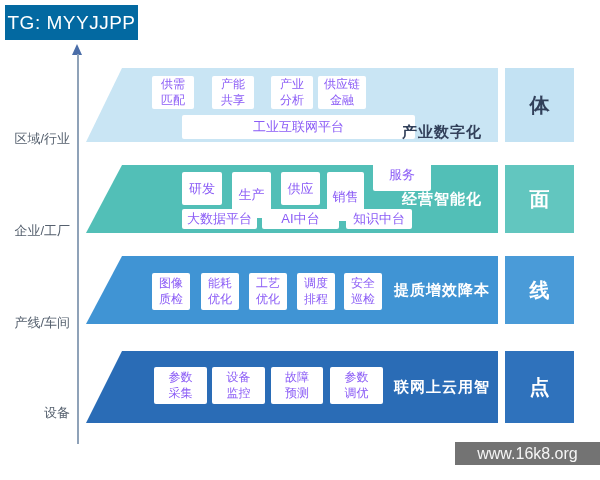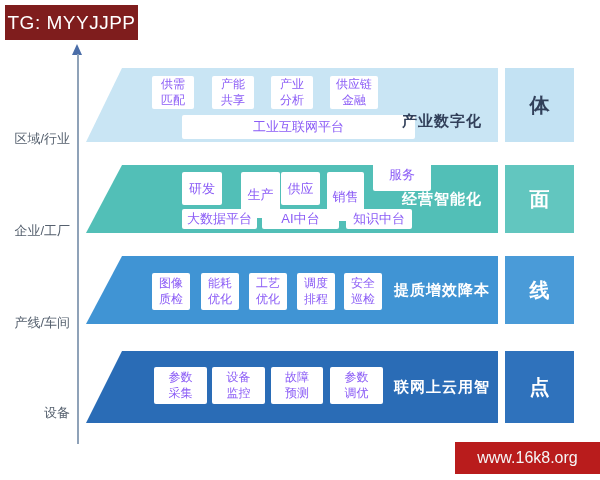--- a/index.html
+++ b/index.html
@@ -1,22 +1,22 @@
 <!DOCTYPE html>
 <html><head>
 <meta charset="utf-8">
 <style>
   html,body{margin:0;padding:0;background:#ffffff;}
   body{font-family:"Liberation Sans",sans-serif;}
   .canvas{position:relative;width:600px;height:480px;background:#ffffff;overflow:hidden;}
 
   
-  .header-tag{position:absolute;left:5px;top:5px;width:133px;height:35px;background:#7f1d1d;
+  .header-tag{position:absolute;left:5px;top:5px;width:133px;height:35px;background:#0369a1;
     color:#ffffff;font-size:19px;display:flex;align-items:center;justify-content:center;letter-spacing:.5px;}
-  .watermark{position:absolute;left:455px;top:442px;width:145px;height:32px;background:#b91c1c;
+  .watermark{position:absolute;left:455px;top:442px;width:145px;height:23px;background:#737373;
     color:#f5f5f5;font-size:16px;display:flex;align-items:center;justify-content:center;}
 
   
   .axis-line{position:absolute;left:77px;top:54px;width:1.5px;height:390px;background:#8fa2b8;}
   .axis-arrow{position:absolute;left:72px;top:44px;width:0;height:0;
     border-left:5.5px solid transparent;border-right:5.5px solid transparent;border-bottom:11px solid #4a6da8;}
   .axis-label{position:absolute;left:0;width:70px;text-align:right;font-size:13px;color:#55606e;}
 
   
   .band{position:absolute;left:86px;width:412px;
@@ -56,26 +56,26 @@
   <div class="band" style="top: 165px; height: 68px; background: rgb(82, 191, 183);"></div>
   <div class="band" style="top: 256px; height: 68px; background: rgb(64, 148, 212);"></div>
   <div class="band" style="top: 351px; height: 72px; background: rgb(42, 108, 182);"></div>
 
   <div class="box two" style="left:152px;top:76px;width:42px;height:33px">供需
 匹配</div>
   <div class="box two" style="left:212px;top:76px;width:42px;height:33px">产能
 共享</div>
   <div class="box two" style="left:271px;top:76px;width:42px;height:33px">产业
 分析</div>
-  <div class="box two" style="left:330px;top:76px;width:48px;height:33px">供应链
+  <div class="box two" style="left:318px;top:76px;width:48px;height:33px">供应链
 金融</div>
   <div class="box one" style="left:152px;top:115px;width:233px;height:24px">工业互联网平台</div>
 
   <div class="box one" style="left:152px;top:172px;width:40px;height:33px">研发</div>
-  <div class="box one" style="left:211px;top:172px;width:39px;height:46px">生产</div>
+  <div class="box one" style="left:202px;top:172px;width:39px;height:46px">生产</div>
   <div class="box one" style="left:251px;top:172px;width:39px;height:33px">供应</div>
   <div class="box one" style="left:297px;top:172px;width:37px;height:49px">销售</div>
   <div class="box one" style="left:343px;top:158px;width:58px;height:33px">服务</div>
   <div class="box one" style="left:152px;top:209px;width:75px;height:20px">大数据平台</div>
   <div class="box one" style="left:232px;top:209px;width:77px;height:20px">AI中台</div>
   <div class="box two" style="left:152px;top:273px;width:38px;height:37px">图像
 质检</div>
 
   <div class="box one" style="left:316px;top:209px;width:66px;height:20px">知识中台</div>
   <div class="box two" style="left:201px;top:273px;width:38px;height:37px">能耗
@@ -89,21 +89,21 @@
 
   <div class="box two" style="left:154px;top:367px;width:53px;height:37px">参数
 采集</div>
   <div class="box two" style="left:212px;top:367px;width:53px;height:37px">设备
 监控</div>
   <div class="box two" style="left:271px;top:367px;width:52px;height:37px">故障
 预测</div>
   <div class="box two" style="left:330px;top:367px;width:53px;height:37px">参数
 调优</div>
 
-  <div class="result dark" style="top:73px;height:96px">产业数字化</div>
+  <div class="result dark" style="top:84px;height:96px">产业数字化</div>
   <div class="result" style="top:165px;height:68px">经营智能化</div>
   <div class="result" style="top:256px;height:68px">提质增效降本</div>
   <div class="result" style="top:351px;height:72px">联网上云用智</div>
 
   <div class="dim-block dark" style="top: 68px; height: 74px; background: rgb(195, 226, 243);">体</div>
   <div class="dim-block" style="top: 165px; height: 68px; background: rgb(98, 198, 191);">面</div>
   <div class="dim-block" style="top: 256px; height: 68px; background: rgb(74, 155, 216);">线</div>
   <div class="dim-block" style="top: 351px; height: 72px; background: rgb(47, 114, 188);">点</div>
 
   <div class="watermark">www.16k8.org</div>

